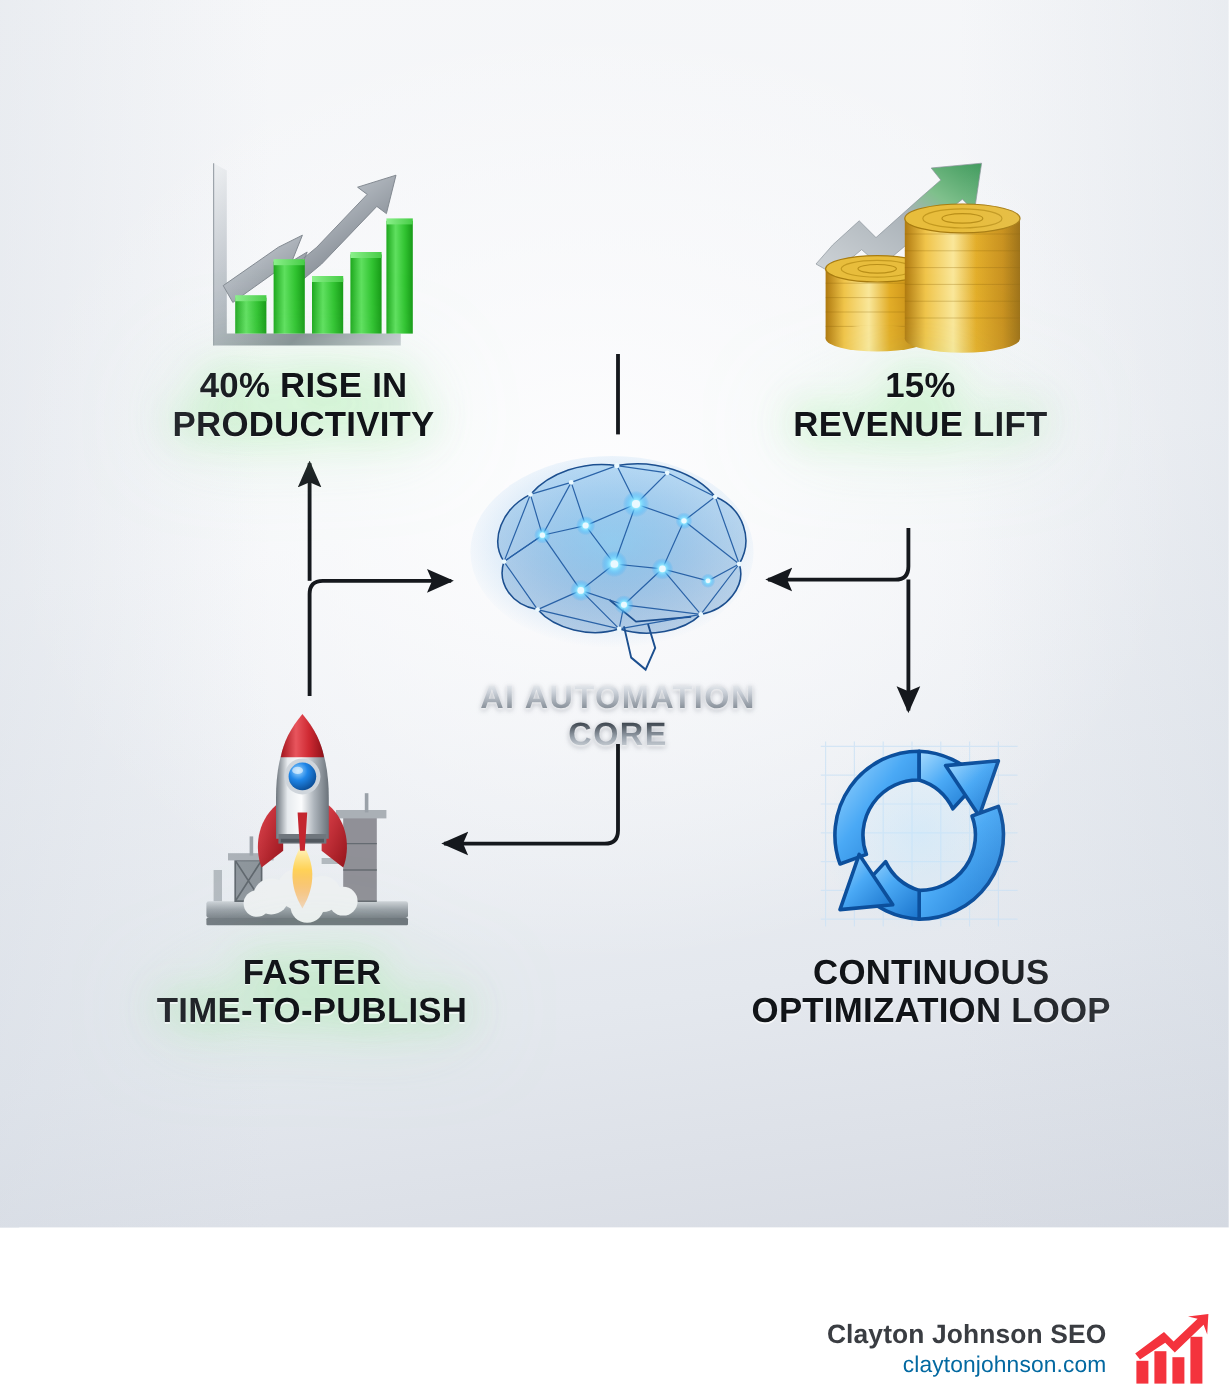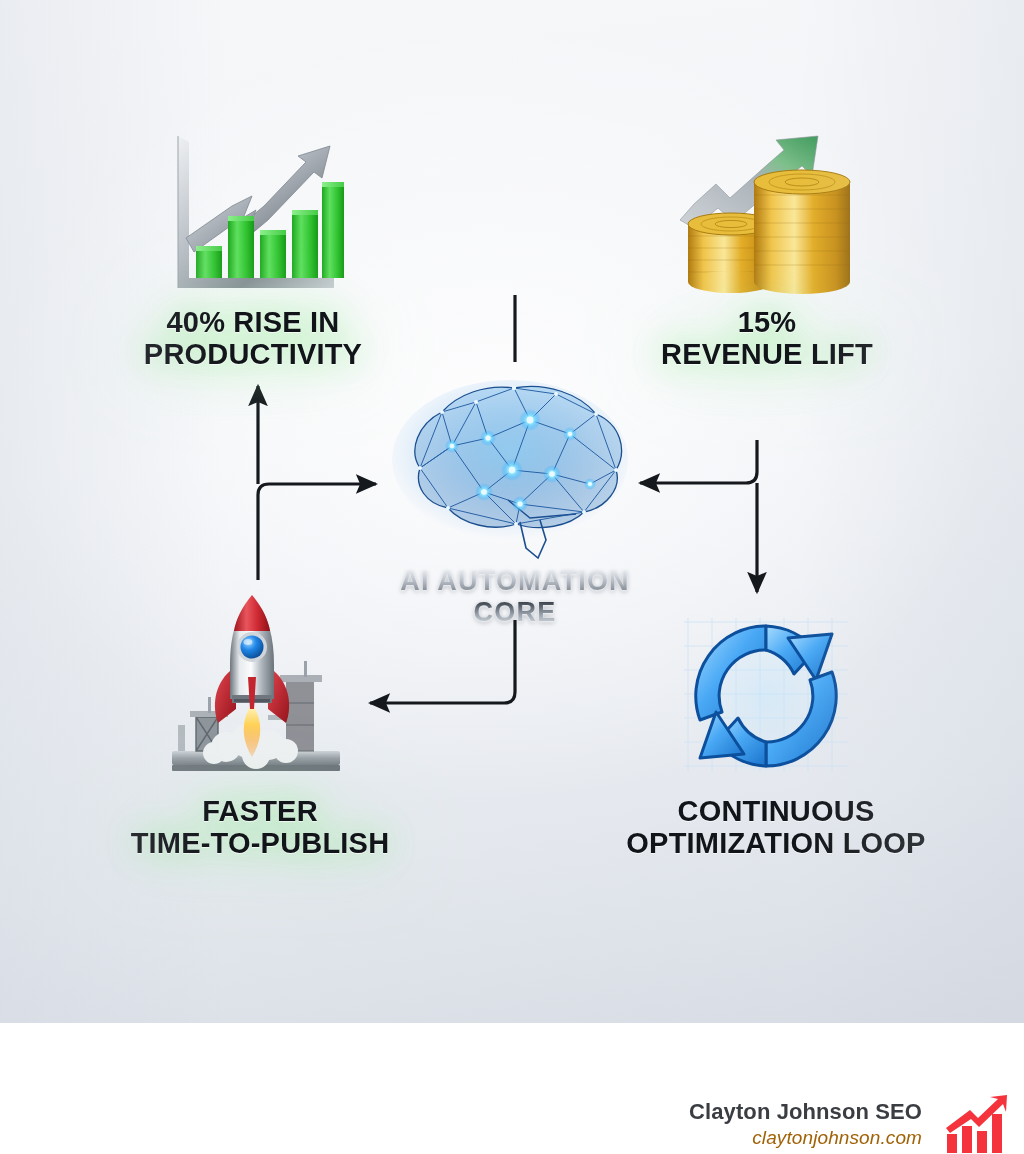--- a/index.html
+++ b/index.html
@@ -53,21 +53,21 @@
 
   
   .footer {
     position:absolute; left:16px; top:1023px; width:1024px; height:131px;
     background:#ffffff; display:flex; align-items:flex-end; justify-content:flex-end;
     padding-right:30px;
   }
   .brand { display:flex; align-items:center; gap:22px; }
   .brand-text { text-align:right; }
   .brand-name { font-size:22px; font-weight:bold; color:#3a3d42; letter-spacing:.1px; line-height:1.25; }
-  .brand-url  { font-size:19px; color:#a16207; line-height:1.25; letter-spacing:.1px;font-style:italic; }
+  .brand-url  { font-size:19px; color:#0369a1; line-height:1.25; letter-spacing:.1px; }
   .brand-logo { width:66px; height:60px; }
 </style>
 </head>
 <body>
 
 <div class="page">
 
   <div class="canvas">
 
     <svg class="connectors" viewBox="0 0 1024 1023" xmlns="http://www.w3.org/2000/svg">

